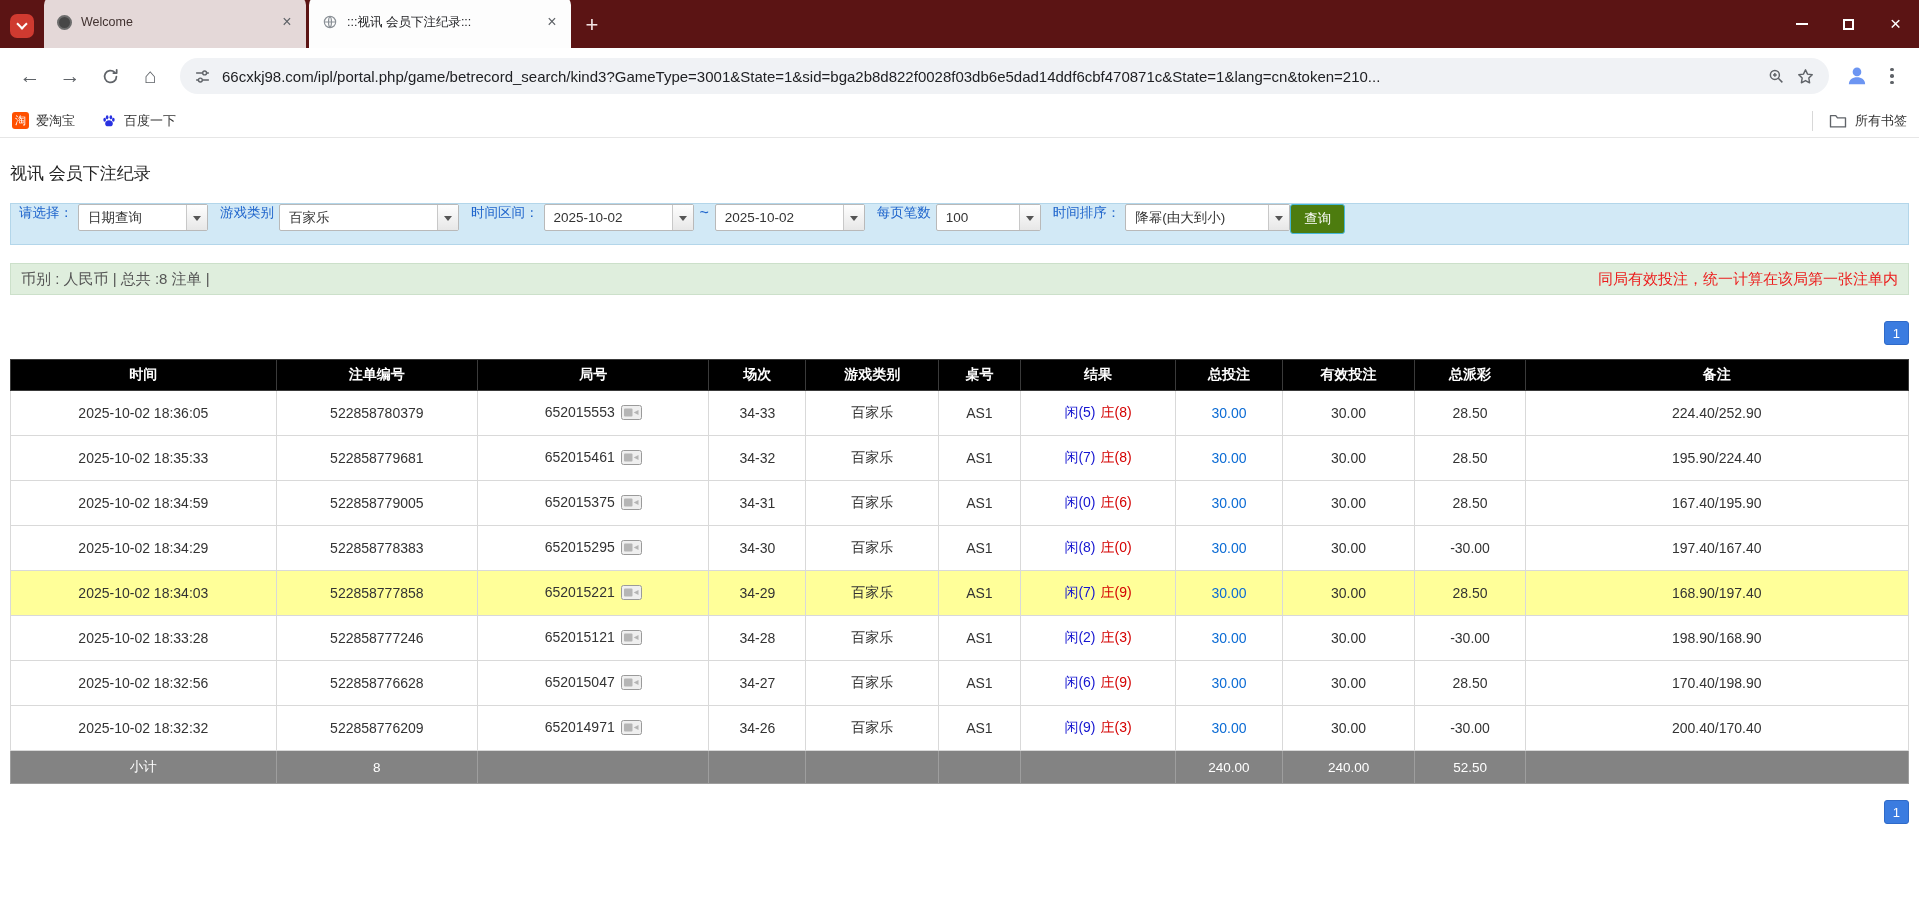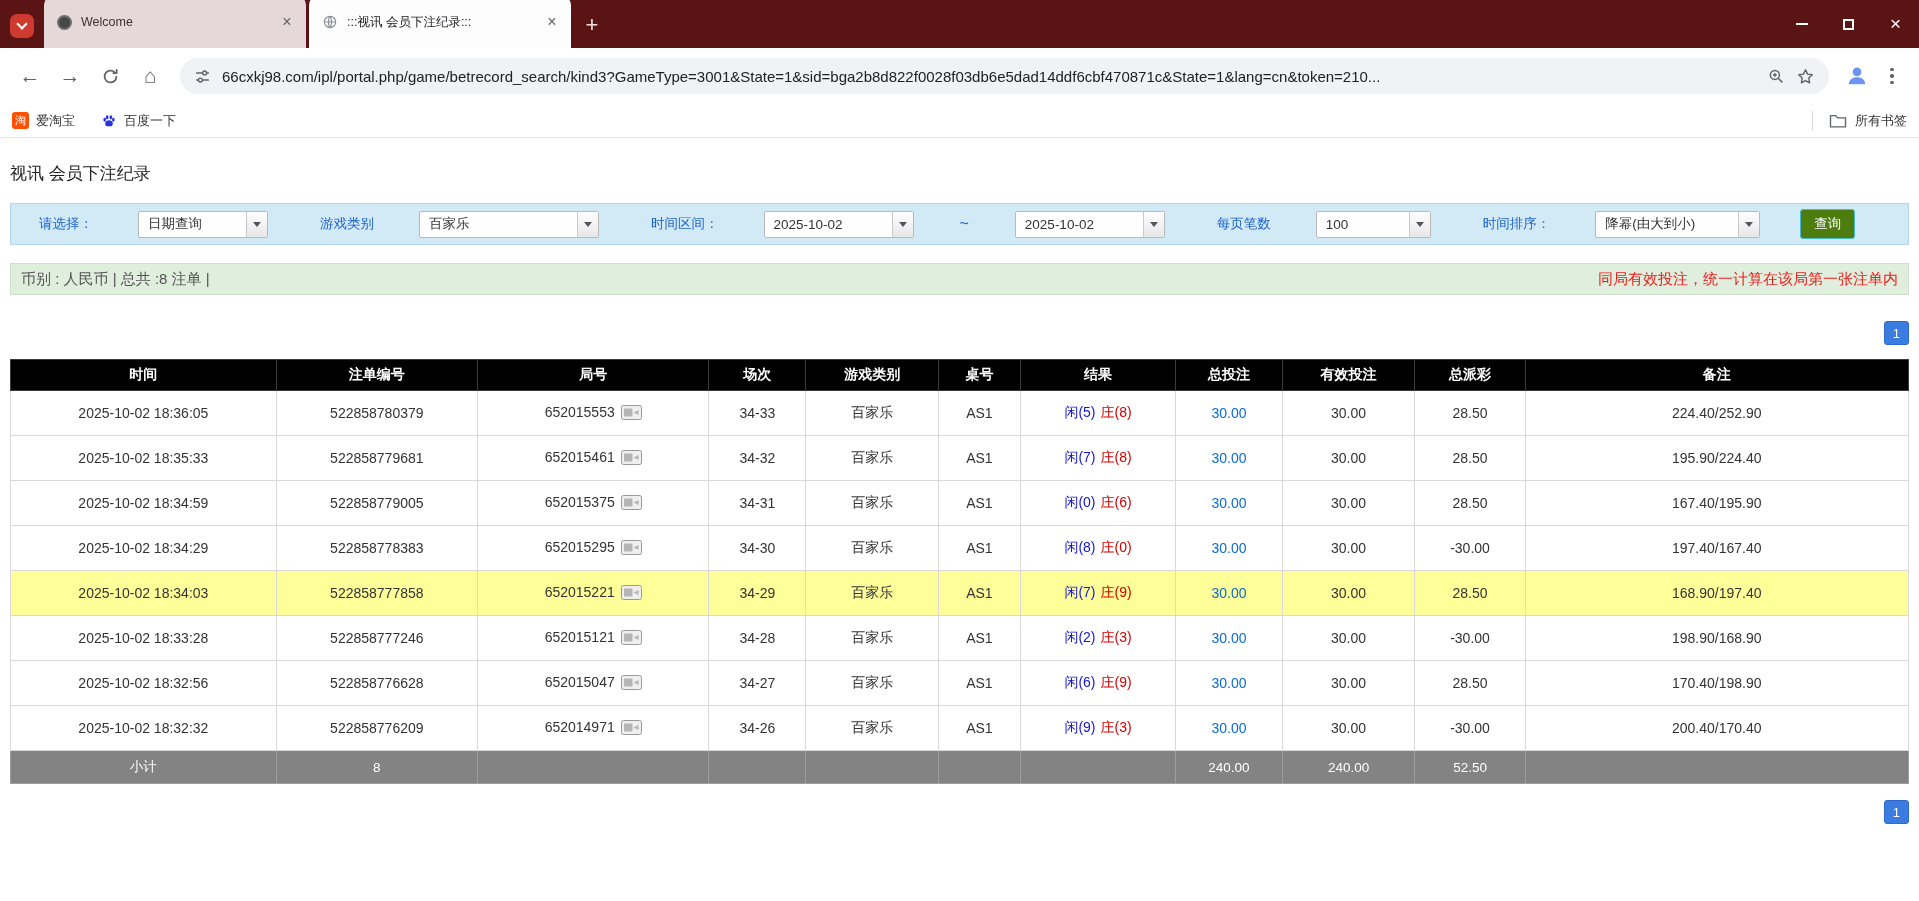--- a/index.html
+++ b/index.html
@@ -35,21 +35,21 @@
 
   .bm-bar { height:34px; background:#fff; border-bottom:1px solid #e6e6e6; display:flex; align-items:center; padding:0 12px; gap:26px; font-size:13px; color:#333; }
   .bm { display:flex; align-items:center; gap:7px; cursor:pointer; }
   .tb-ico { width:17px; height:17px; background:#ff5000; border-radius:3px; color:#fff; font-size:11px; line-height:17px; text-align:center; }
   .bm-right { margin-left:auto; display:flex; align-items:center; gap:8px; border-left:1px solid #d8d8d8; padding-left:16px; height:20px; cursor:pointer; }
 
   
   .page { padding:24px 10px 0; }
   .page-title { font-size:17px; color:#222; font-weight:400; margin-bottom:18px; }
 
-  .filter-bar { height:42px; background:#d2e9f6; border:1px solid #b3d6ea; display:flex; align-items:center; padding:0 28px;gap:40px; }
+  .filter-bar { height:42px; background:#d2e9f6; border:1px solid #b3d6ea; display:flex; align-items:flex-start; padding:0 8px; }
   .flabel { color:#2166cc; font-size:13.5px; margin:0 5px 0 12px; white-space:nowrap; }
   .flabel.first { margin-left:0; }
   .tilde { color:#2166cc; margin:0 6px; }
   .dd { display:inline-flex; align-items:center; height:27px; background:#fff; border:1px solid #b9b9b9; border-radius:2px; cursor:pointer; }
   .dd-val { padding:0 9px; font-size:13.5px; color:#333; flex:1; white-space:nowrap; overflow:hidden; }
   .dd-btn { width:21px; align-self:stretch; border-left:1px solid #c8c8c8; background:linear-gradient(#fefefe,#e7e7e7); display:flex; align-items:center; justify-content:center; }
   .dd-btn::after { content:""; border:4px solid transparent; border-top:5px solid #555; margin-top:5px; }
   .query-btn { margin-left:0; background:#4d7c0f; border:1px solid #46b8da; color:#fff; font-size:13.5px; padding:5px 13px; border-radius:3px; cursor:pointer; font-family:inherit; }
 
   .summary-bar { margin-top:18px; height:32px; background:#dfeedd; border:1px solid #cce0ca; display:flex; align-items:center; justify-content:space-between; padding:0 10px; font-size:15px; }
@@ -204,21 +204,21 @@
       <span class="dd-val">2025-10-02</span>
       <span class="dd-btn"></span>
     </div>
     <span class="tilde">~</span>
     <div class="dd" style="width:150px">
       <span class="dd-val">2025-10-02</span>
       <span class="dd-btn"></span>
     </div>
 
     <span class="flabel">每页笔数</span>
-    <div class="dd" style="width:115px">
+    <div class="dd" style="width:105px">
       <span class="dd-val">100</span>
       <span class="dd-btn"></span>
     </div>
 
     <span class="flabel">时间排序：</span>
     <div class="dd" style="width:165px">
       <span class="dd-val">降幂(由大到小)</span>
       <span class="dd-btn"></span>
     </div>
 

